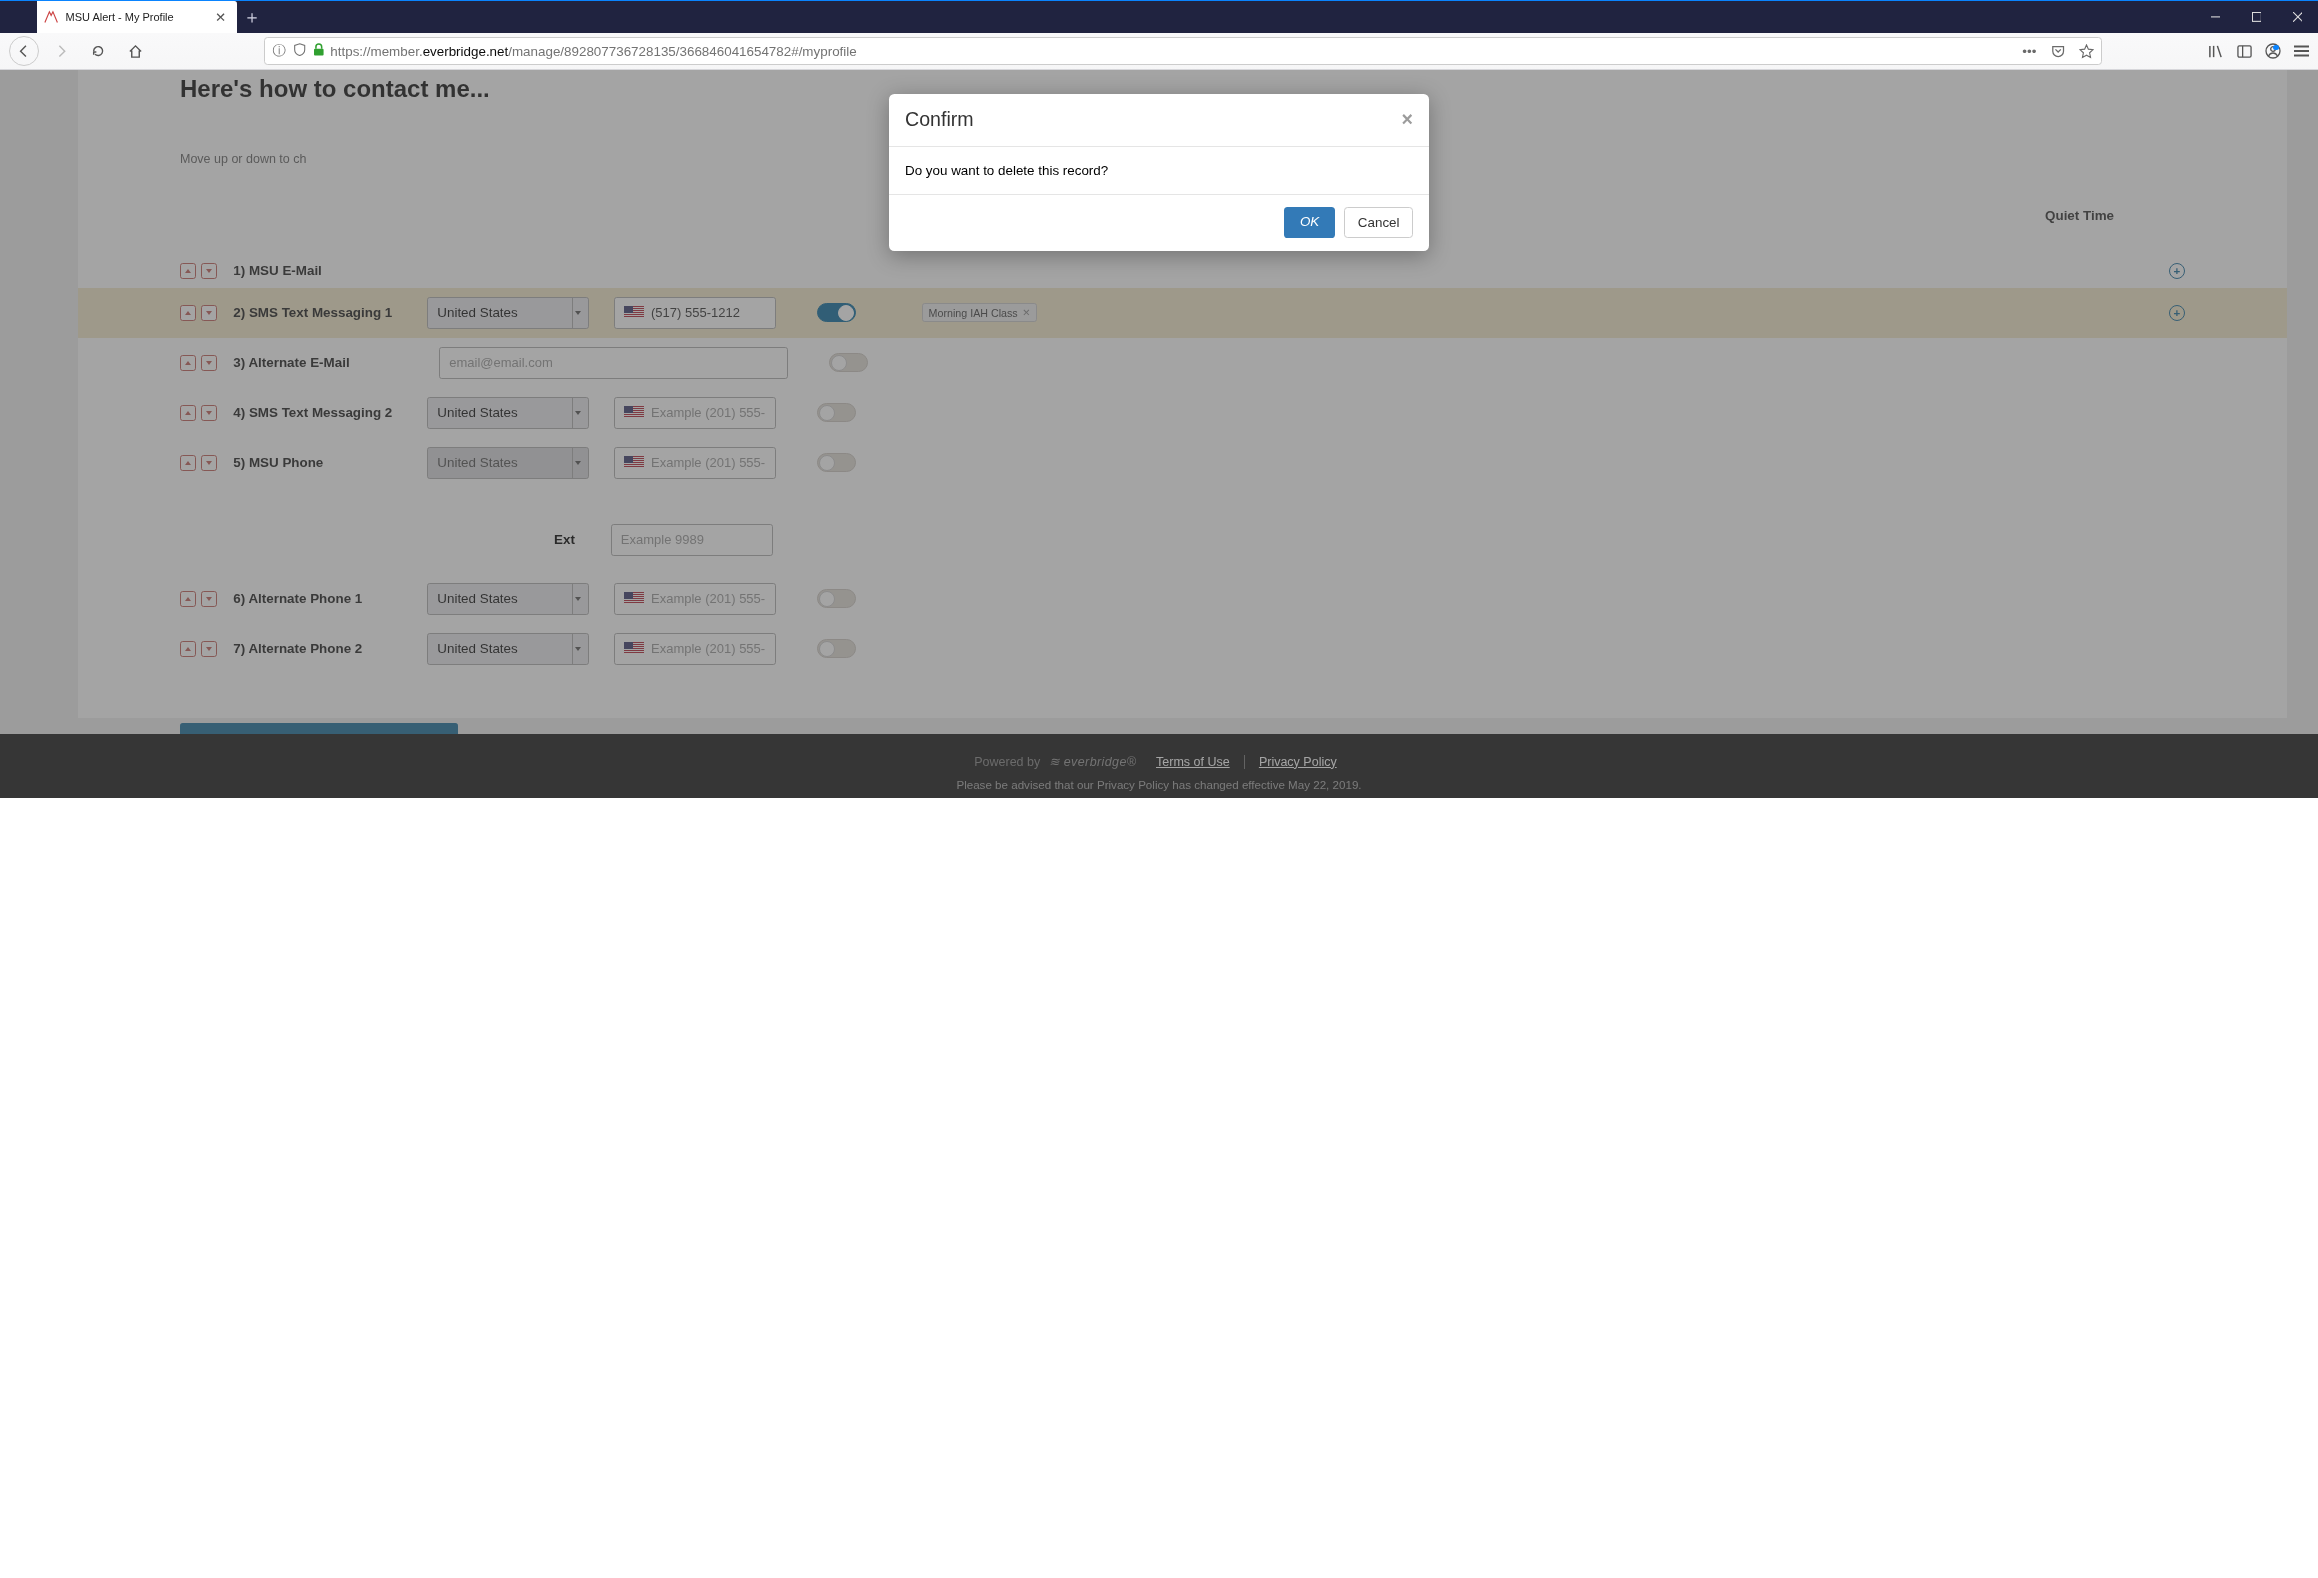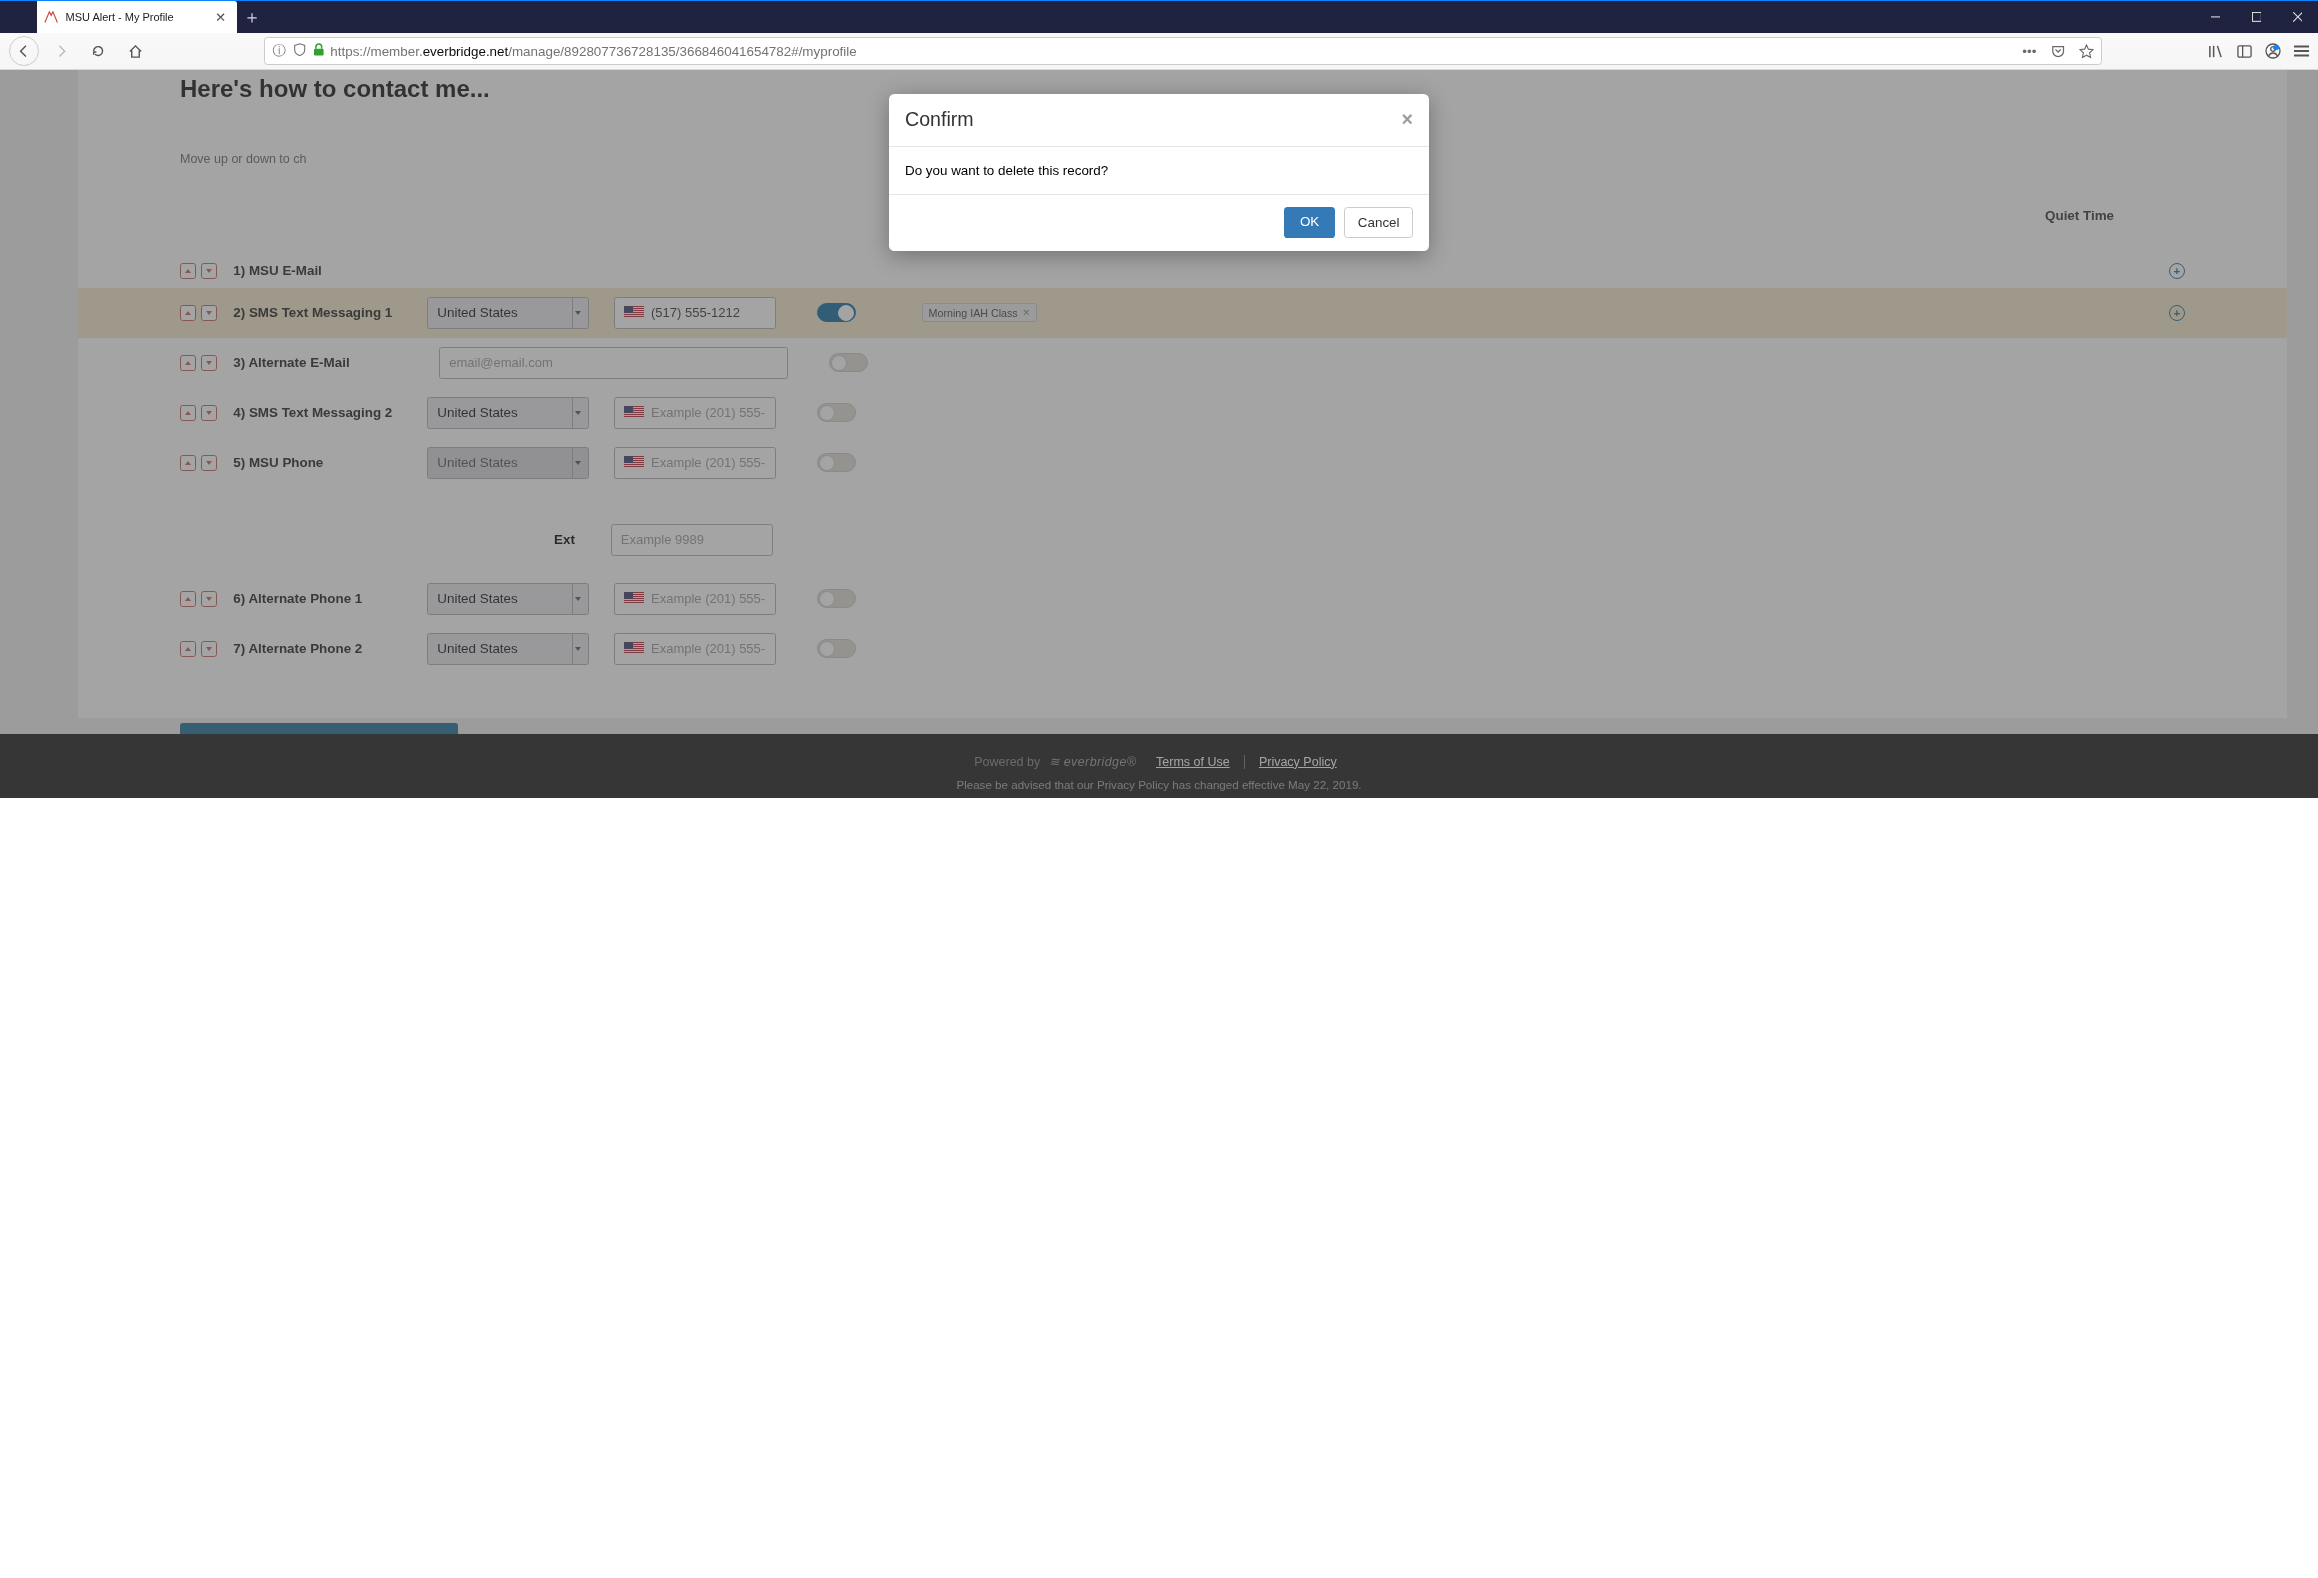--- a/index.html
+++ b/index.html
@@ -176,21 +176,21 @@
   }
   .modal-header {
     padding:14.3px 16px;
     border-bottom:0.9px solid #e5e5e5;
     display:flex; align-items:center;
   }
   .modal-title { font-size:19.6px; color:#333; flex:1; }
   .modal-close { color:#9c9c9c; font-size:19.6px; font-weight:bold; }
   .modal-body { padding:16px; font-size:13.4px; color:#000000; }
   .modal-footer { padding:12.5px 16px; border-top:0.9px solid #e5e5e5; display:flex; justify-content:flex-end; gap:9px; }
-  .btn-ok { background:#337ab7; color:#fff; border-radius:3.6px; padding:7.1px 16px; font-size:13.4px; }
+  .btn-ok { background:#337ab7; color:#fff; border-radius:3.6px; padding:7.1px 16px; font-size:13.4px;font-style:italic; }
   .btn-cancel { background:#fff; border:0.9px solid #ccc; border-radius:3.6px; padding:7.1px 12.5px; font-size:13.4px; color:#333; }
 
   .hamburger { width:15px;height:1.8px;background:#555;box-shadow:0 -4.5px 0 #555, 0 4.5px 0 #555; }
 </style>
 </head>
 <body>
 
 <div class="titlebar">
   <div class="tab">
     <span class="tab-favicon">

